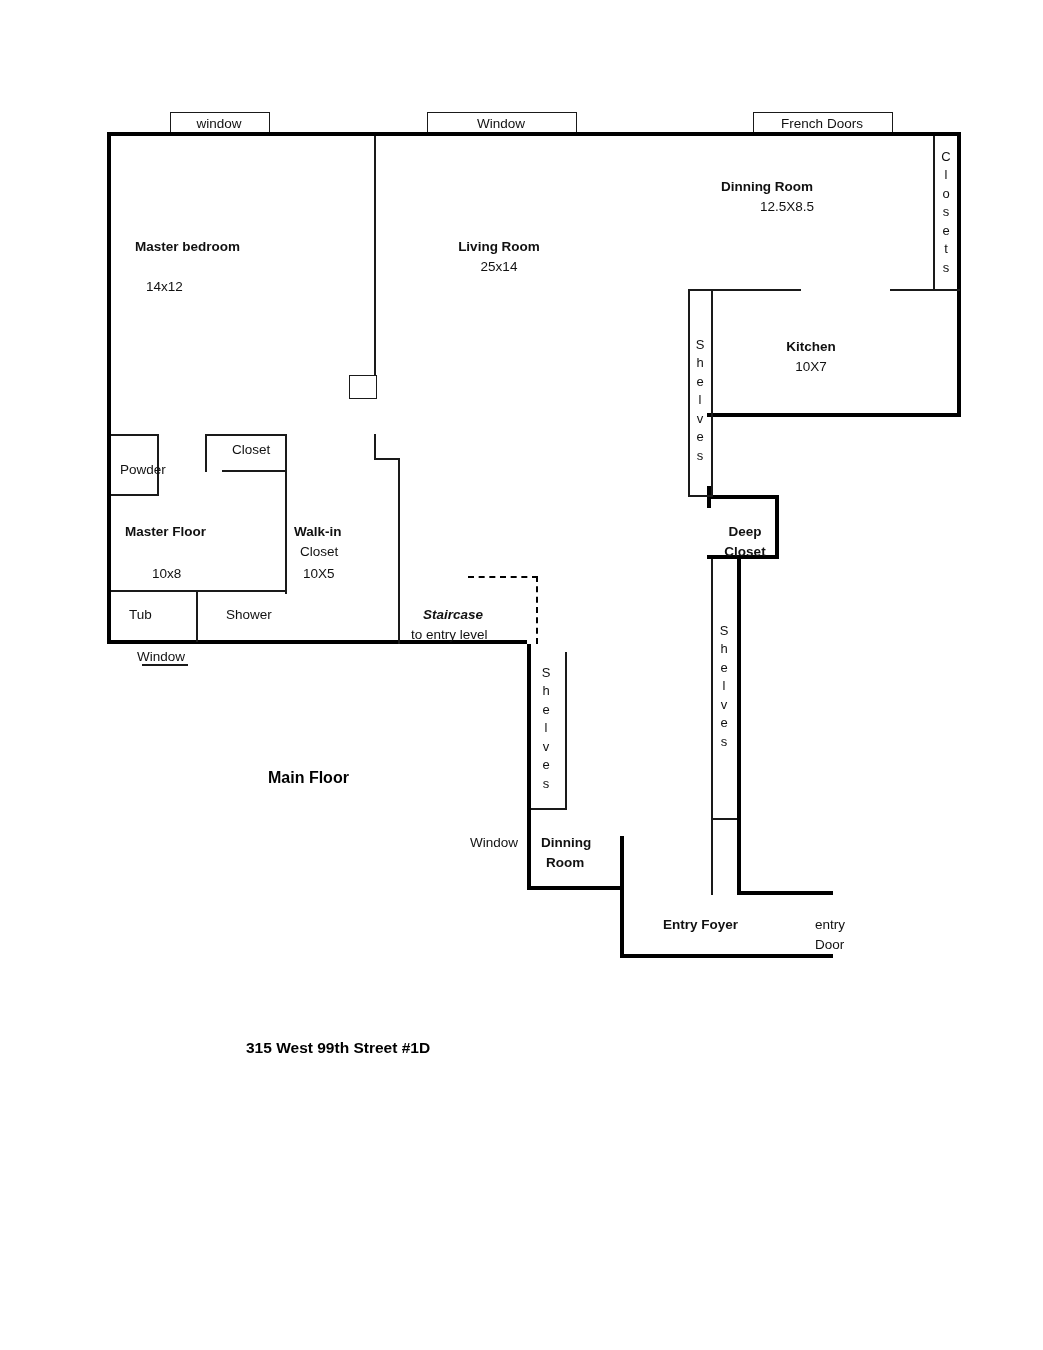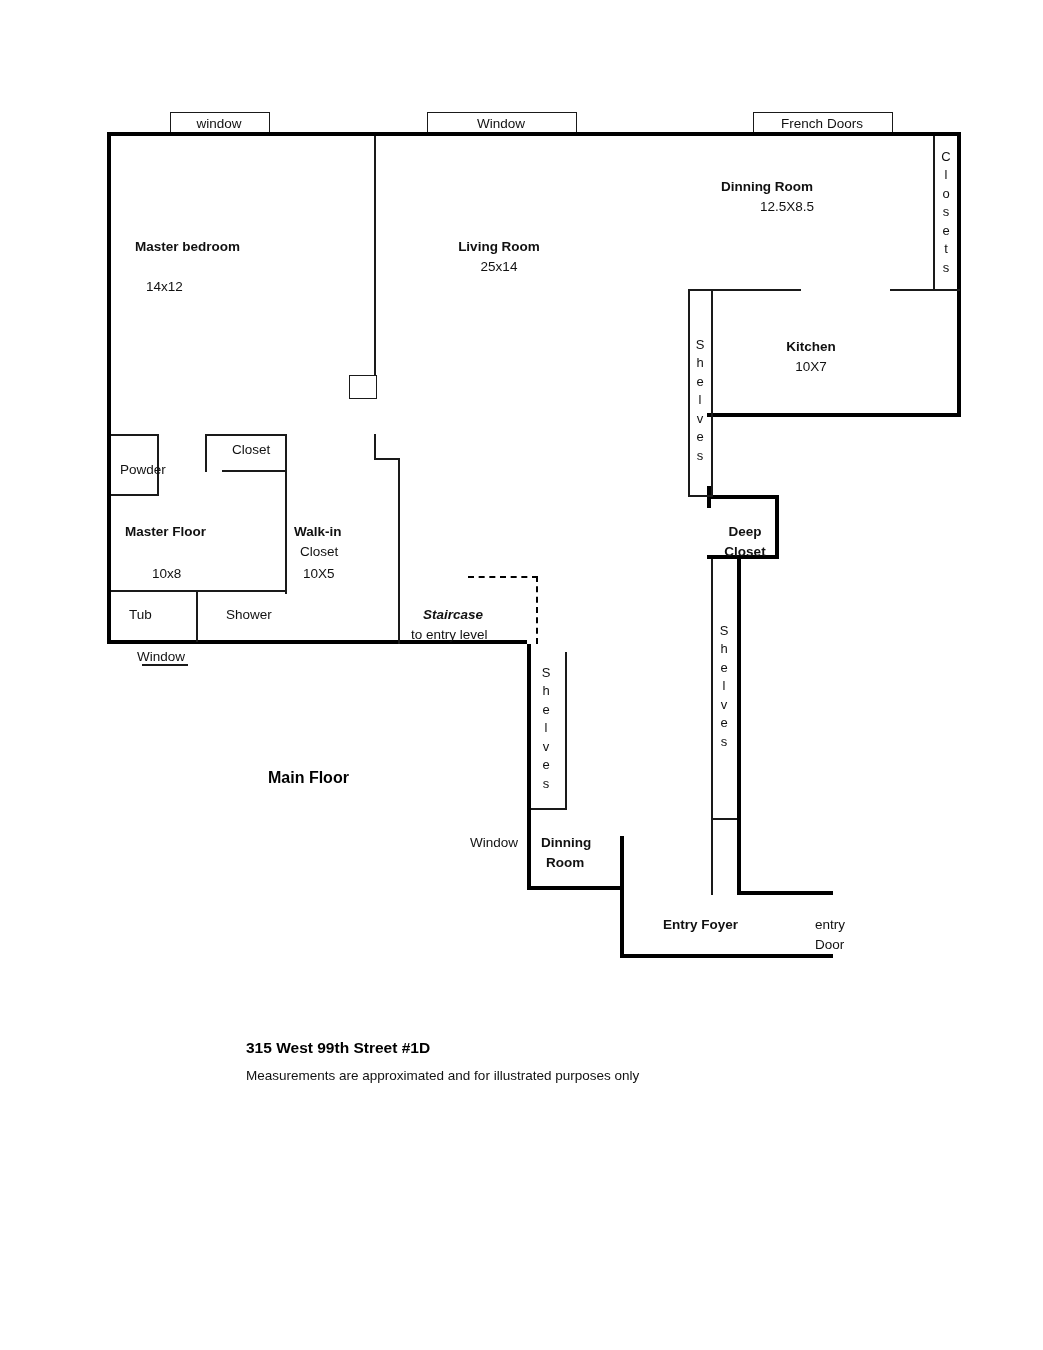--- a/index.html
+++ b/index.html
@@ -223,15 +223,14 @@
     <span style="display:block;">h</span>
     <span style="display:block;">e</span>
     <span style="display:block;">l</span>
     <span style="display:block;">v</span>
     <span style="display:block;">e</span>
     <span style="display:block;">s</span>
   </div>
 
   <div class="floor-title" style="left:260px; top:769px;margin-left:8px;">Main Floor</div>
   <div class="title" style="left:246px; top:1039px;">315 West 99th Street #1D</div>
-  <div class="caption" style="left:246px; top:1068px;">Measurements are approximated and for illustrated purposes only</div>
 
 </div>
 
 </body></html>

